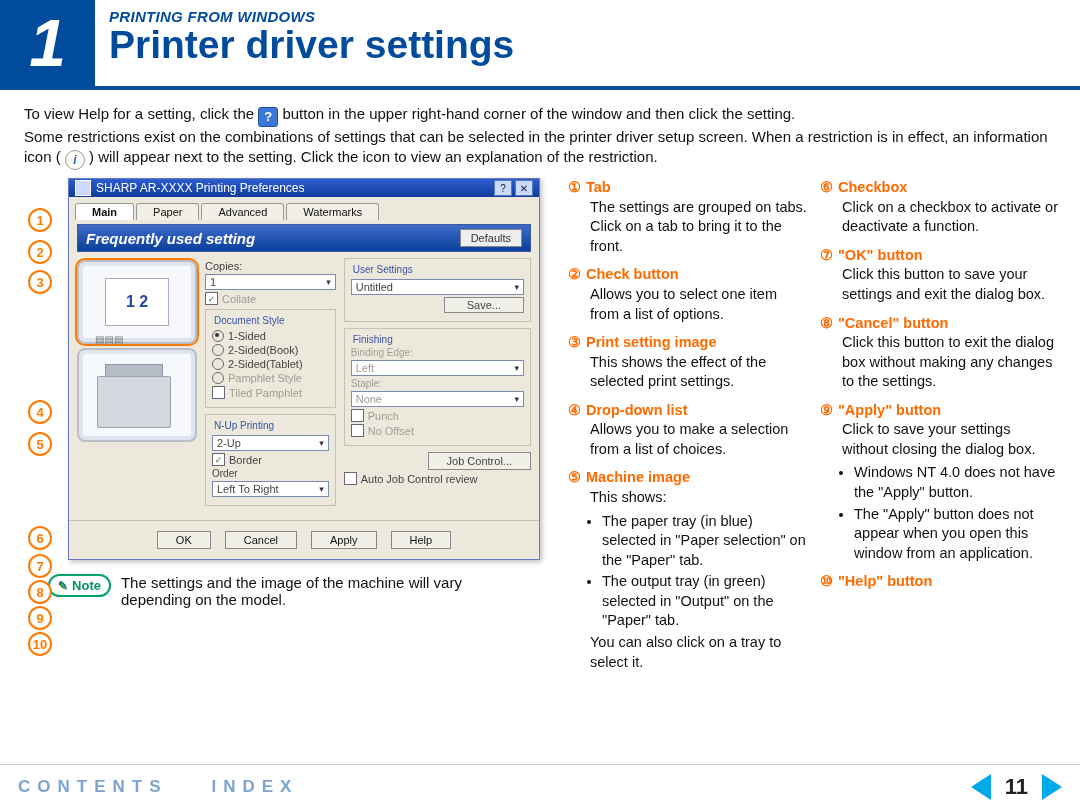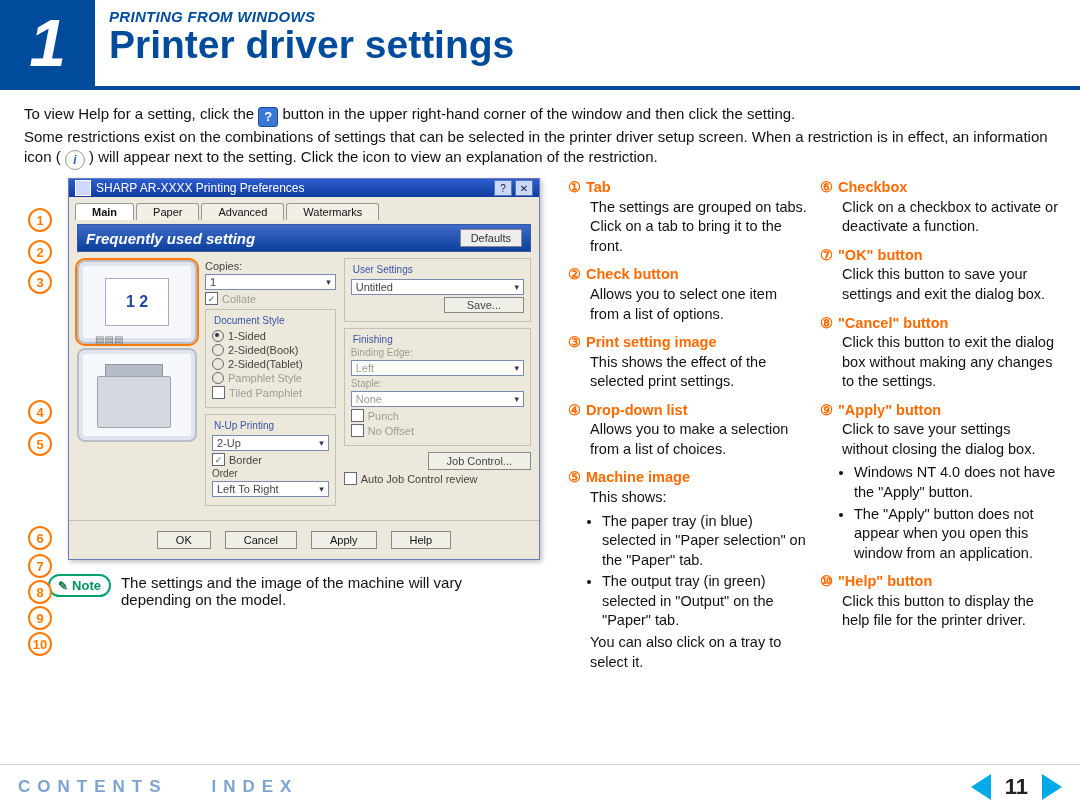--- a/index.html
+++ b/index.html
@@ -311,21 +311,20 @@
         <div class="def-item">
           <div><span class="def-num def-head">⑨</span><span class="def-head">"Apply" button</span></div>
           <div class="def-body">Click to save your settings without closing the dialog box.</div>
           <ul class="bul">
             <li>Windows NT 4.0 does not have the "Apply" button.</li>
             <li>The "Apply" button does not appear when you open this window from an application.</li>
           </ul>
         </div>
         <div class="def-item">
           <div><span class="def-num def-head">⑩</span><span class="def-head">"Help" button</span></div>
-          <div class="def-body">Click this button to display the help file for the printer driver.</div>
         </div>
       </div>
     </div>
   </div>
 
   <div class="footer">
     <div class="footer-left">
       <a>CONTENTS</a>
       <a>INDEX</a>
     </div>

